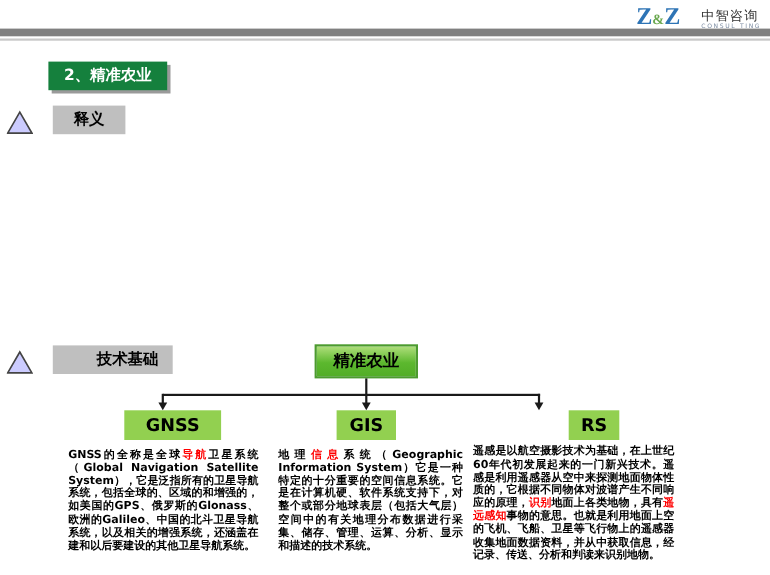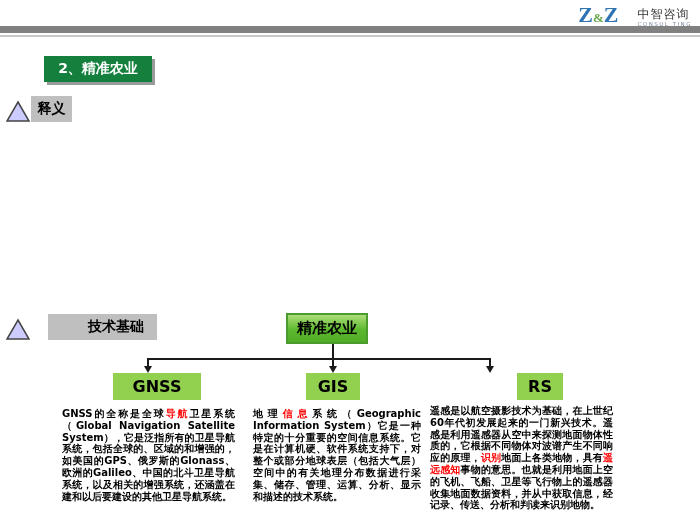--- a/index.html
+++ b/index.html
@@ -26,32 +26,32 @@
   }
   
   .tri{position:absolute;width:24px;height:24px;}
   .tri-1{left:6px;top:99px;}
   .tri-2{left:6px;top:317px;}
   
   .label-box{
     position:absolute;background:#bfbfbf;color:#000;font-weight:bold;font-size:14px;
     display:flex;align-items:center;justify-content:center;
   }
-  .label-def{left:31px;top:96px;width:41px;height:26px;}
+  .label-def{left:48px;top:96px;width:66px;height:26px;}
   .label-tech{left:48px;top:314px;width:82px;height:26px;padding-left:27px;}
   
   .def-box{
     position:absolute;left:35px;top:148px;width:655px;height:147px;
     border:1px dashed #9596c9;background:#ffffff;box-sizing:border-box;
     padding:4px 8px;
   }
   .def-box p{margin:0;font-size:15px;font-weight:bold;color:#000;line-height:28px;}
   
   .root-box{
-    position:absolute;left:286px;top:313px;width:82px;height:31px;
+    position:absolute;left:286px;top:313px;width:94px;height:31px;
     background:linear-gradient(180deg,#aede7a 0%,#5cb82e 55%,#52ad27 100%);
     border:2px solid #4c9b2f;box-sizing:border-box;
     color:#000;font-weight:bold;font-size:15px;
     display:flex;align-items:center;justify-content:center;
   }
   .conn{position:absolute;background:#1a1a1a;}
   .conn-vc{left:332px;top:344px;width:2px;height:23px;}
   .conn-h{left:148px;top:358px;width:343px;height:2px;}
   .conn-vl{left:147px;top:358px;width:2px;height:9px;}
   .conn-vr{left:489px;top:358px;width:2px;height:9px;}

